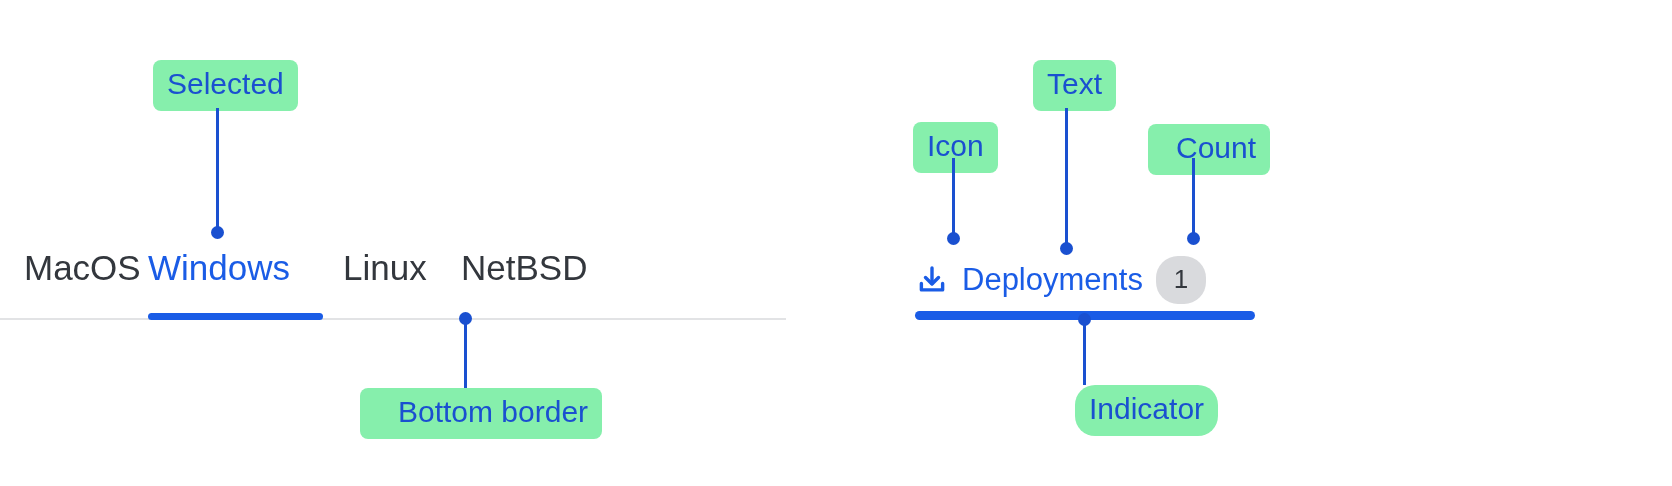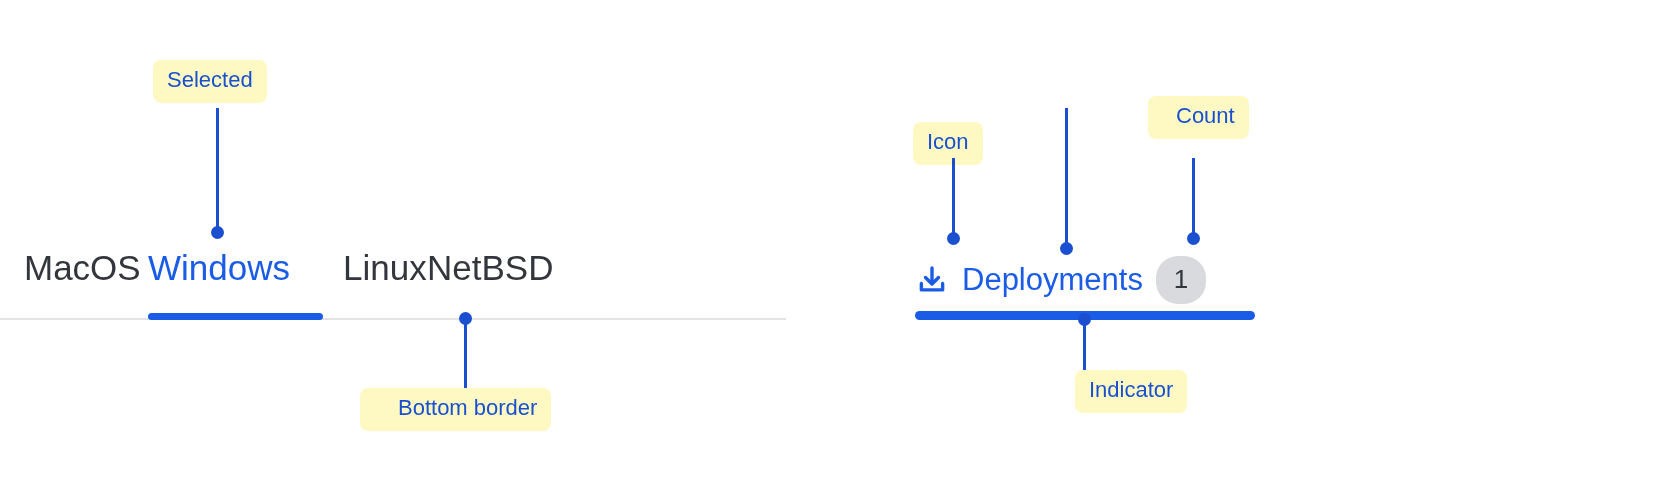--- a/index.html
+++ b/index.html
@@ -17,23 +17,23 @@
   }
 
   .stage {
     position: absolute;
     inset: 0;
   }
 
   
   .anno-pill {
     position: absolute;
-    background: #fef9c3;
+    background: #86efac;
     color: #1a50d0;
-    font-size: 22px;
+    font-size: 30px;
     line-height: 1;
     padding: 9px 14px 12px;
     border-radius: 8px;
     white-space: nowrap;
     font-weight: 400;
     text-align: center;
   }
   .leader {
     position: absolute;
     width: 3px;
@@ -151,55 +151,56 @@
     </div>
 
     <div class="tab" style="left:343px; width:82px;">
       <span>Linux</span>
     </div>
 
     <div class="tab is-selected" style="left:148px; width:175px;">
       <span>Windows</span>
     </div>
 
-    <div class="tab" style="left:427px; width:118px;margin-top:44px;">
+    <div class="tab" style="left:461px; width:118px;margin-top:44px;">
       <span>NetBSD</span>
     </div>
 
 
     <div class="tab-underline"></div>
   </div>
 
   <div class="leader-dot" style="left:459px; top:312px;"></div>
   <div class="leader" style="left:464px; top:318px; height:70px;"></div>
   <div class="anno-pill" style="left:360px; top:388px;padding-left:38px;">Bottom border</div>
 
   <div class="anno-pill" style="left:913px; top:110px;margin-top:12px;">Icon</div>
   <div class="leader" style="left:952px; top:158px; height:80px;"></div>
   <div class="leader-dot" style="left:947px; top:232px;"></div>
 
+  <div class="anno-pill" style="left:1033px; top:60px;">Text</div>
   <div class="leader" style="left:1065px; top:108px; height:138px;"></div>
   <div class="leader-dot" style="left:1060px; top:242px;"></div>
 
-  <div class="anno-pill" style="left:1148px; top:96px;padding-left:28px;">Count</div>
+  <div class="anno-pill" style="left:1148px; top:124px;padding-left:28px;">Count</div>
   <div class="leader" style="left:1192px; top:158px; height:80px;"></div>
   <div class="leader-dot" style="left:1187px; top:232px;"></div>
 
   <div class="anatomy">
     <div class="anatomy-row">
       <span>
         <svg class="dl-icon" viewBox="0 0 24 24" fill="none" stroke="#1a5ce6" stroke-width="2.4" stroke-linecap="round" stroke-linejoin="round">
           <path d="M12 3.5 L12 14.5"></path>
           <path d="M7.4 10.2 L12 14.8 L16.6 10.2"></path>
           <path d="M4.5 14.5 L4.5 19 L19.5 19 L19.5 14.5"></path>
         </svg>
       </span>
       <span class="anatomy-text">Deployments</span>
       <span class="count-badge">1</span>
     </div>
     <div class="anatomy-indicator"></div>
   </div>
 
   <div class="leader-dot" style="left:1078px; top:313px;"></div>
   <div class="leader" style="left:1083px; top:320px; height:65px;"></div>
-  <div class="anno-pill" style="left:1075px; top:370px;">Indicator</div>
+  <div class="anno-pill" style="left:1075px; top:385px;border-radius:20px;">Indicator</div>
 
 </div>
 
 </body></html>

